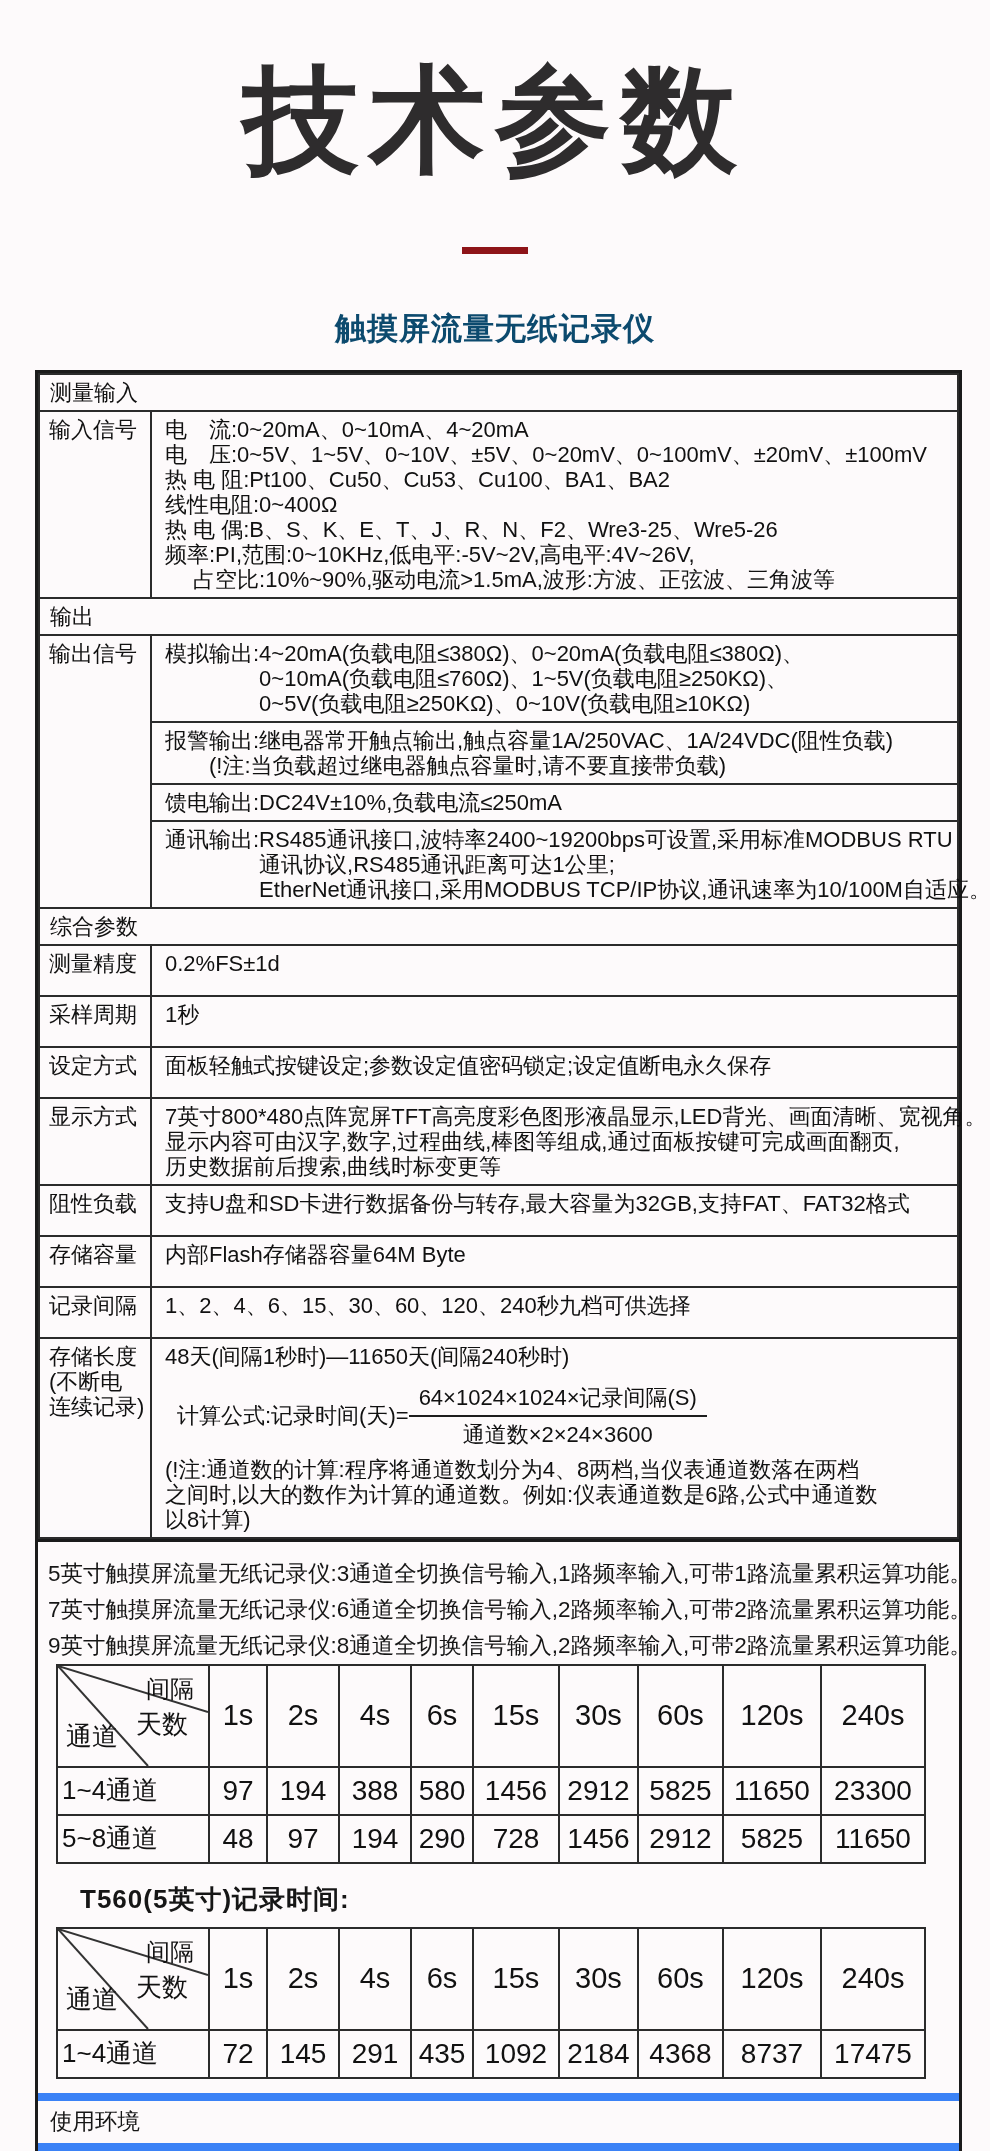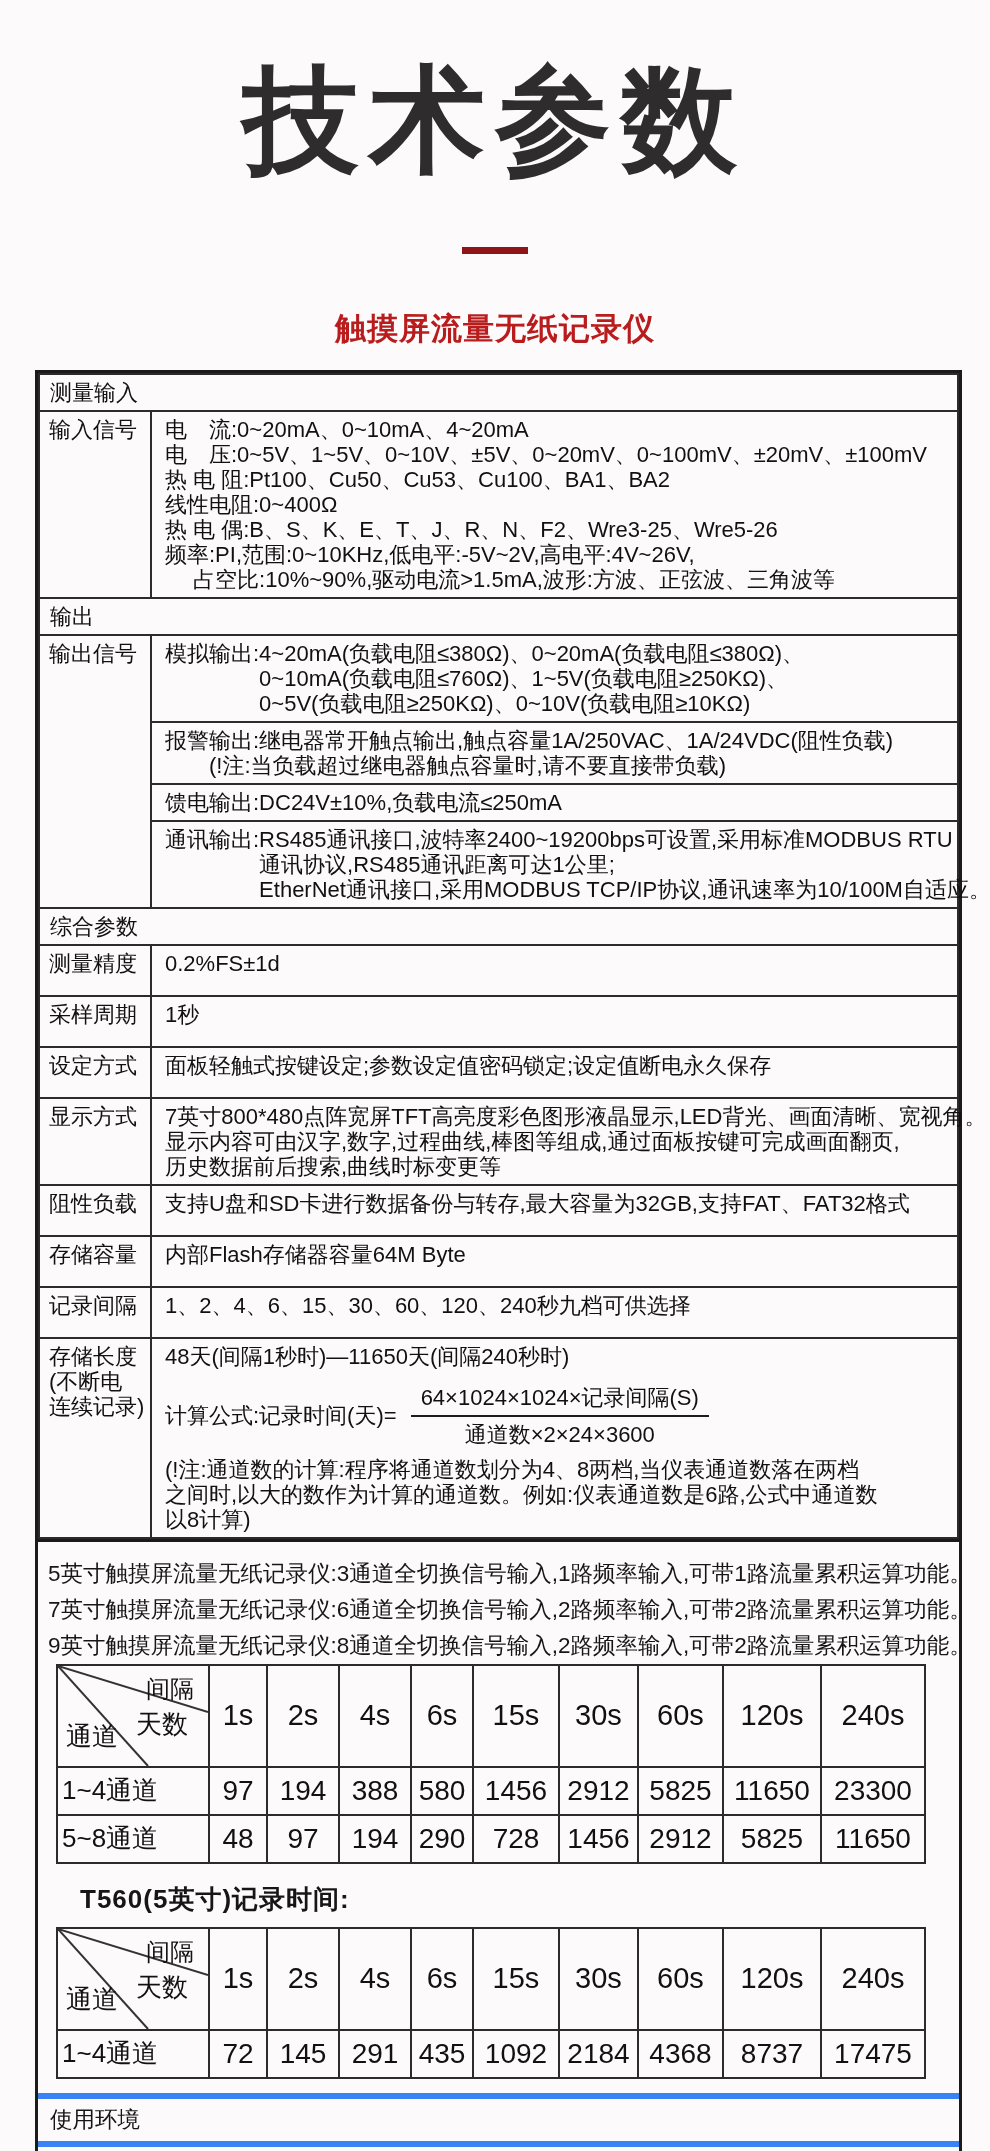--- a/index.html
+++ b/index.html
@@ -13,42 +13,42 @@
 
   
   .big-title{
     margin:0;padding-top:60px;text-align:center;
     font-size:116px;line-height:1.04;font-weight:900;
     color:#2e2c2d;letter-spacing:10px;
   }
   .accent-dash{width:66px;height:7px;margin:66px auto 0;background:#8e1418;}
   .sub-title{
     margin:54px 0 0;text-align:center;
-    font-size:31px;font-weight:700;color:#b91c1c;letter-spacing:1px;
+    font-size:31px;font-weight:700;color:#0c4a6e;letter-spacing:1px;
   }
 
   
   .outer-box{
     width:921px;margin:20px 0 0 35px;
     border:3px solid #1b1b1b;background:#fdfafb;
   }
 
   
   table.spec{width:100%;border-collapse:collapse;table-layout:fixed;}
   table.spec td{
     border:2px solid #2b2b2b;vertical-align:top;
     font-size:22px;line-height:25px;font-weight:500;color:#111;
     padding:5px 10px;
   }
   table.spec td.sec{padding:5px 10px;}
   table.spec td.lbl{width:112px;padding:5px 6px 19px 9px;}
   table.spec td.val{padding:5px 12px 5px 13px;}
   .ln{white-space:pre;}
   
-  .formula{display:flex;align-items:center;gap:14px;margin:16px 0 10px 0;}
+  .formula{display:flex;align-items:center;gap:0;margin:16px 0 10px 12px;}
   .frac{text-align:center;display:inline-block;}
   .frac .num{padding:0 10px 5px;border-bottom:2px solid #1d1d1d;margin-bottom:5px;}
 
   
   .lower{border-top:3px solid #1b1b1b;padding-top:14px;}
   .desc-line{margin:0;padding:3px 8px 3px 10px;font-size:22.5px;line-height:30px;font-weight:500;white-space:nowrap;}
   .rec-caption{margin:18px 0 10px 42px;font-size:26px;font-weight:700;letter-spacing:1px;}
 
   table.rec{border-collapse:collapse;table-layout:fixed;margin-left:18px;width:868px;}
   table.rec td{
@@ -57,21 +57,21 @@
   }
   table.rec tr.hdr td{height:100px;font-size:29px;}
   table.rec tr.data td{height:46px;}
   table.rec td.rowlbl{text-align:left;padding-left:4px;font-size:26px;}
   td.corner{position:relative;}
   td.corner svg{position:absolute;left:0;top:0;width:100%;height:100%;}
   .c-top{position:absolute;top:7px;right:14px;font-size:24px;}
   .c-mid{position:absolute;bottom:24px;right:20px;font-size:26px;}
   .c-bot{position:absolute;bottom:12px;left:8px;font-size:26px;}
 
-  .foot-row{border-top:6px solid #3b82f6;display:flex;padding:6px 0 7px;}
+  .foot-row{border-top:8px solid #3b82f6;display:flex;padding:6px 0 7px;}
   .foot-row.first{margin-top:14px;}
   .foot-label{flex:0 0 110px;padding-left:12px;font-size:22.5px;line-height:29px;font-weight:500;}
   .foot-content{font-size:22.5px;line-height:29px;font-weight:500;}
 </style>
 </head>
 <body>
 
 <div class="page">
 
   <h1 class="big-title">技术参数</h1>

